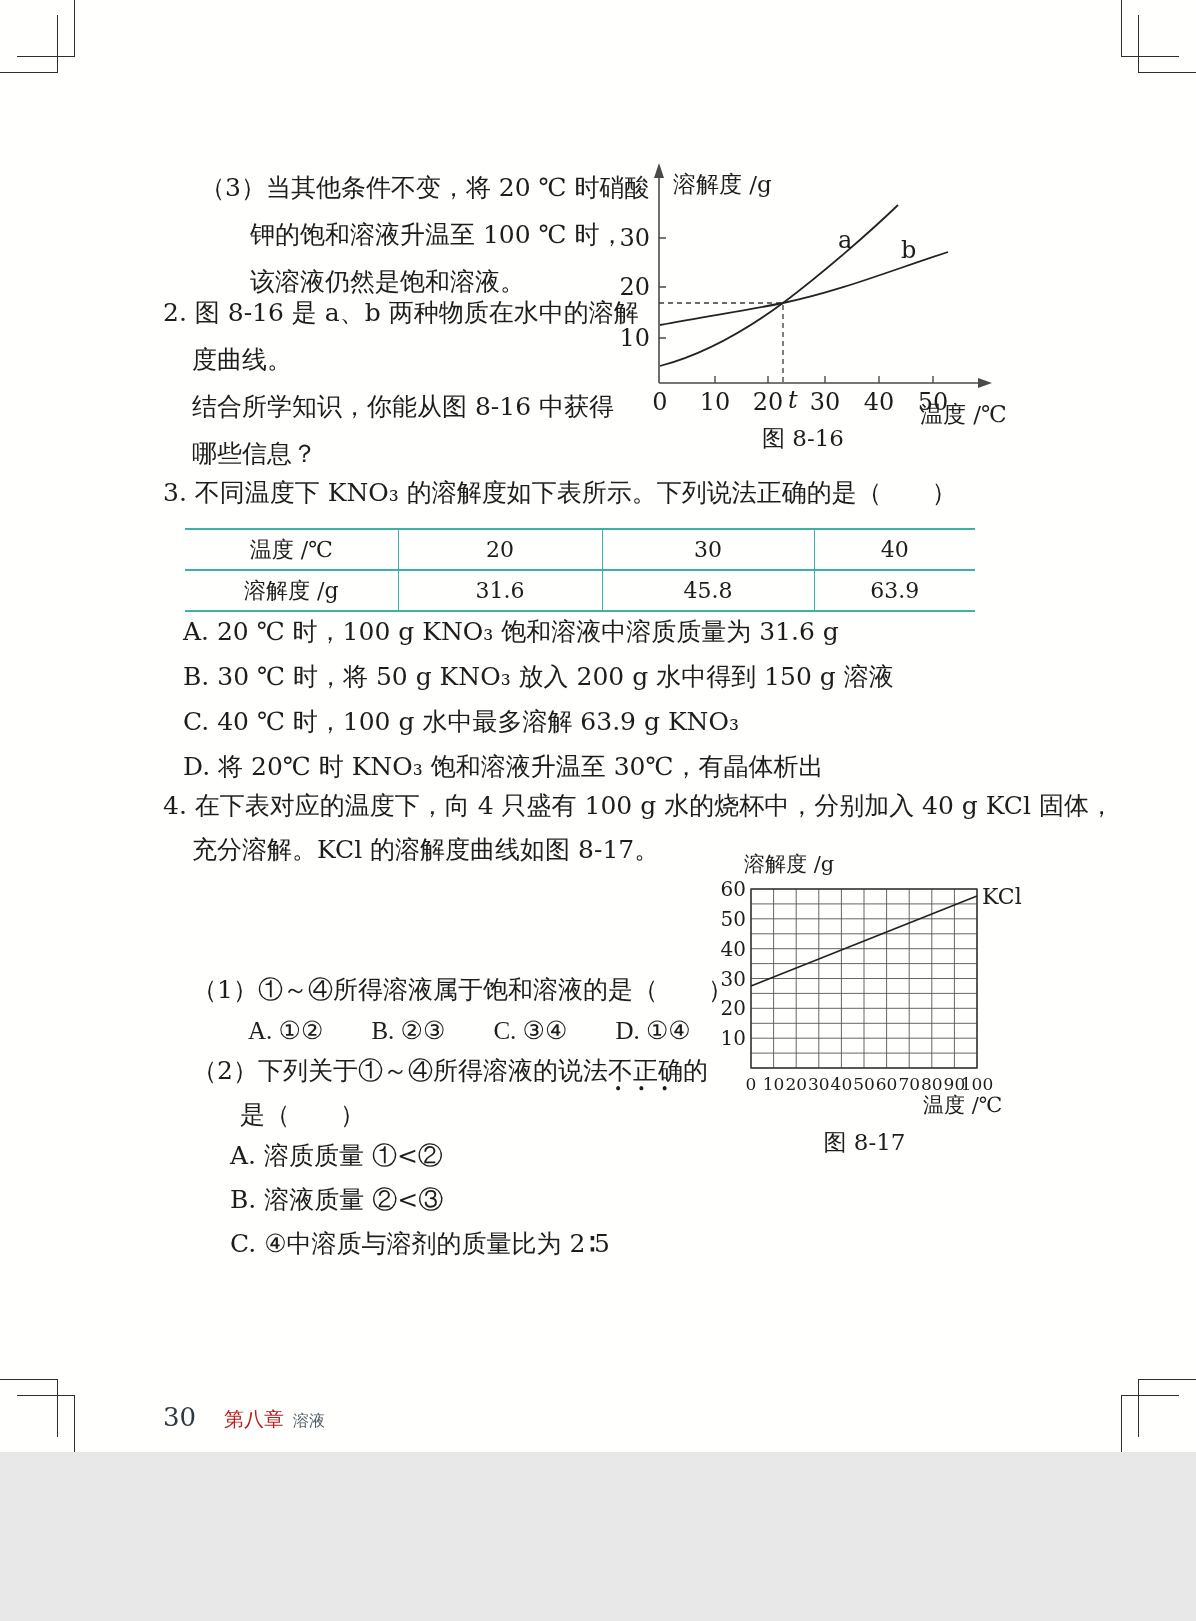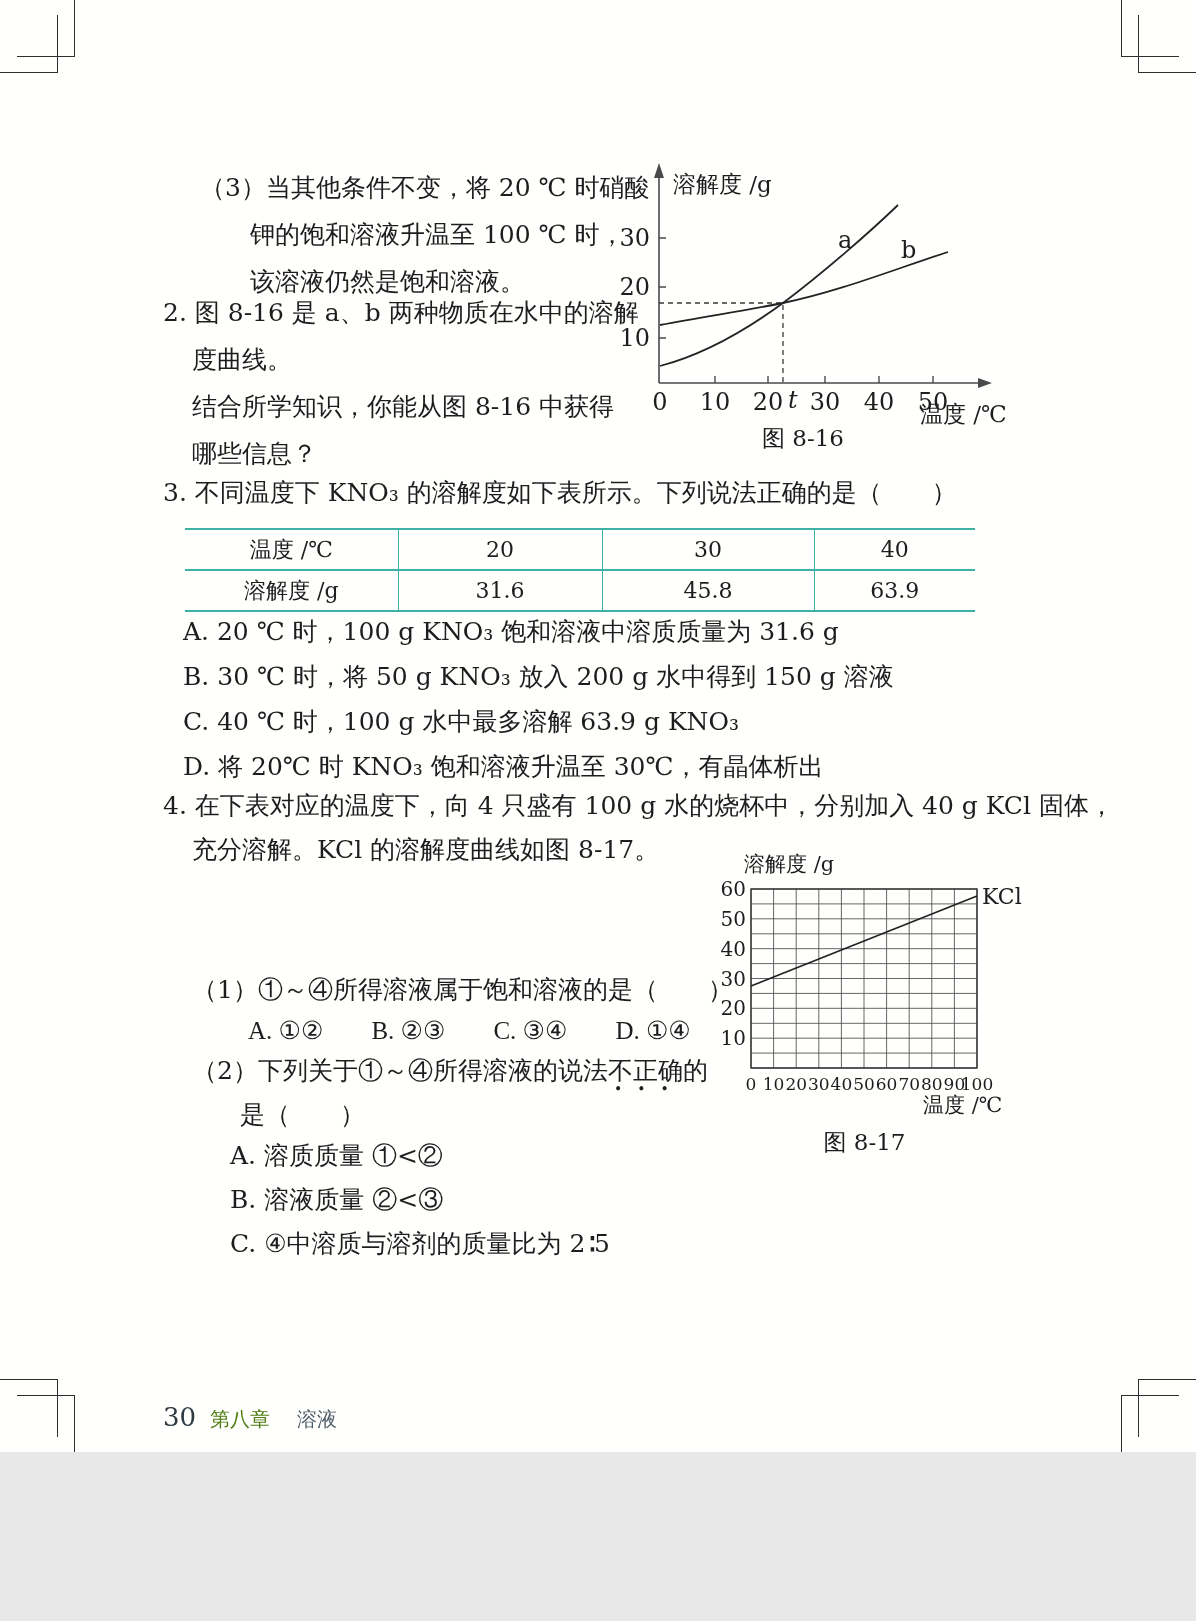--- a/index.html
+++ b/index.html
@@ -39,22 +39,22 @@
   .opt-row{display:flex;gap:48px;font-size:25px;line-height:44px;white-space:nowrap;}
 
   .emph{position:relative;display:inline-block;}
   .emph-dots{
     position:absolute;left:50%;top:33px;transform:translateX(-50%);
     font-size:14px;line-height:1;letter-spacing:15px;padding-left:7px;white-space:nowrap;
   }
 
   .footer{position:absolute;left:163px;top:1402px;display:flex;align-items:baseline;white-space:nowrap;}
   .footer .pnum{font-size:26px;color:#2e3942;}
-  .footer .chap{font-size:20px;color:#4d7c0f;margin-left:14px;}
-  .footer .sect{font-size:20px;color:#4e5d68;margin-left:27px;}
+  .footer .chap{font-size:20px;color:#b91c1c;margin-left:28px;}
+  .footer .sect{font-size:16px;color:#4e5d68;margin-left:9px;}
 </style>
 </head>
 <body>
 
 <div class="page">
 
   <div class="crop tl1"></div>
   <div class="crop tl2"></div>
   <div class="crop tr1"></div>
   <div class="crop tr2"></div>

